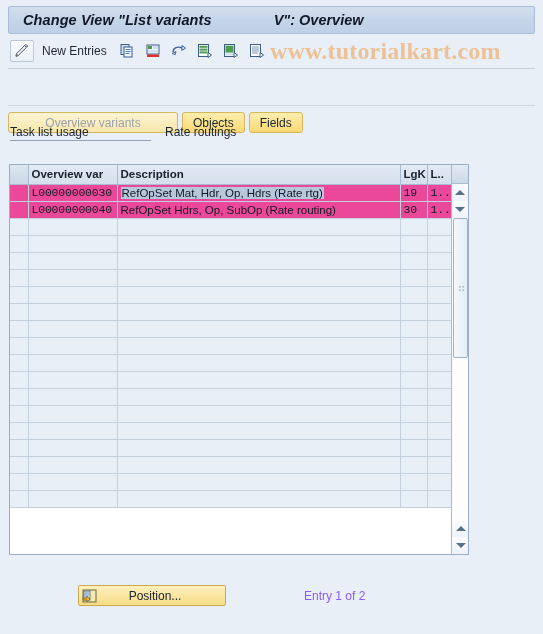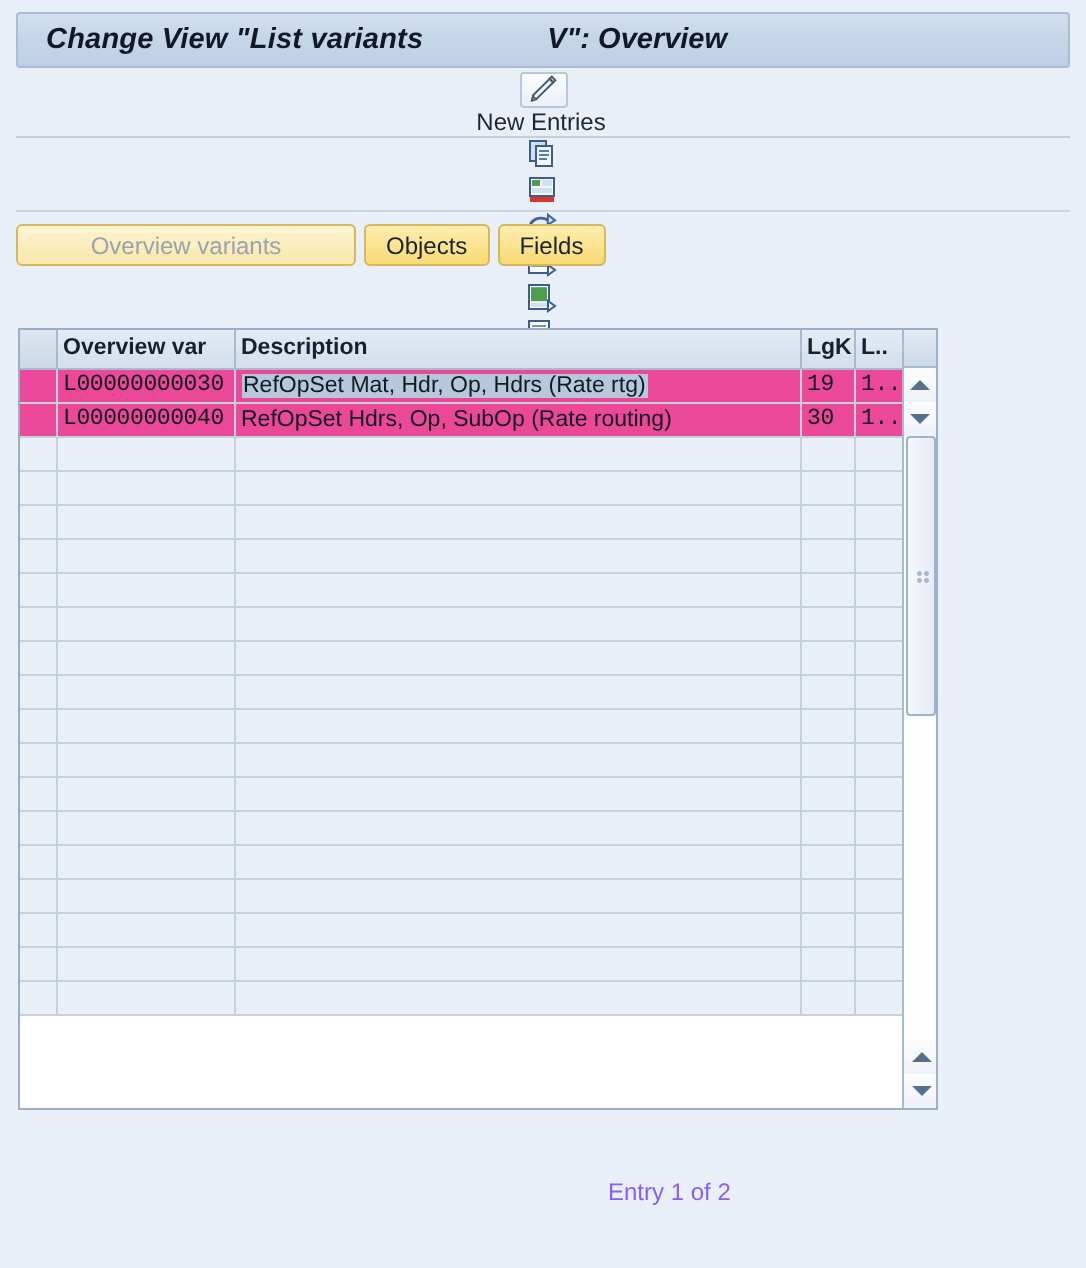--- a/index.html
+++ b/index.html
@@ -34,21 +34,20 @@
     font-size: 14.5px; font-weight: bold; font-style: italic;
     color: #111827; margin-left: 62px; white-space: pre;
   }
 
   
   .toolbar {
     position: absolute; left: 8px; top: 36px;
     width: 527px; height: 30px;
     display: flex; align-items: center;
     background: #e9eff7;
-    flex-direction: column;
   }
   .tb-btn {
     width: 24px; height: 22px;
     display: inline-flex; align-items: center; justify-content: center;
     margin-right: 2px;
     border: 1px solid transparent;
     background: transparent;
   }
   .tb-first {
     border: 1px solid #b9c7d8;
@@ -327,35 +326,40 @@
 
     <span class="tb-btn">
       <svg width="16" height="16" viewBox="0 0 16 16">
         <rect x="1.5" y="1.5" width="10" height="12" fill="#fbfdff" stroke="#3d5d86" stroke-width="1"></rect>
         <path d="M3 4h7M3 6h7M3 8h7M3 10h6" stroke="#7f95ad" stroke-width="1"></path>
         <path d="M11 9.5 L14.5 12 L11 14.5 Z" fill="#f8fbff" stroke="#3d5d86" stroke-width="1"></path>
       </svg>
     </span>
   </div>
 
+  <div class="watermark">www.tutorialkart.com</div>
   <div class="tb-rule"></div>
 
   <div class="tabstrip">
     <div class="tab active">
       <span>Overview variants</span>
     </div>
     <div class="tab normal">
       <span>Objects</span>
     </div>
     <div class="tab normal">
       <span>Fields</span>
     </div>
   </div>
   <div class="tab-rule"></div>
 
+  <div class="fieldrow">
+    <span class="field-label">Task list usage</span>
+    <span class="field-value">Rate routings</span>
+  </div>
 
   <div class="tablewrap">
     <table class="grid">
       <colgroup>
         <col class="c-sel">
           <col class="c-ovar">
           <col class="c-desc">
           <col class="c-lgk">
           <col class="c-l2">
       </colgroup>
@@ -522,16 +526,27 @@
         <div class="vs-arrow">
             <span class="tri-up"></span>
           </div>
         <div class="vs-arrow">
             <span class="tri-dn"></span>
           </div>
       </div>
     </div>
   </div>
 
+  <div class="pos-btn">
+    <span class="pb-icon">
+      <svg width="16" height="14" viewBox="0 0 16 14">
+        <rect x="1" y="1" width="13" height="12" fill="#f7e9b0" stroke="#6b6b45" stroke-width="1"></rect>
+        <rect x="2" y="2" width="6" height="9" fill="#dde9f5" stroke="#44597a" stroke-width=".8"></rect>
+        <path d="M3 4h4M3 6h4M3 8h3" stroke="#5d7da6" stroke-width=".8"></path>
+        <path d="M1 9 L5 9 L5 7 L8 10 L5 13 L5 11 L1 11 Z" fill="#f5b61e" stroke="#7a5d12" stroke-width=".7"></path>
+      </svg>
+    </span>
+    <span class="pb-text">Position...</span>
+  </div>
 
   <div class="entry-text">Entry 1 of 2</div>
 
 </div>
 
 </body></html>

